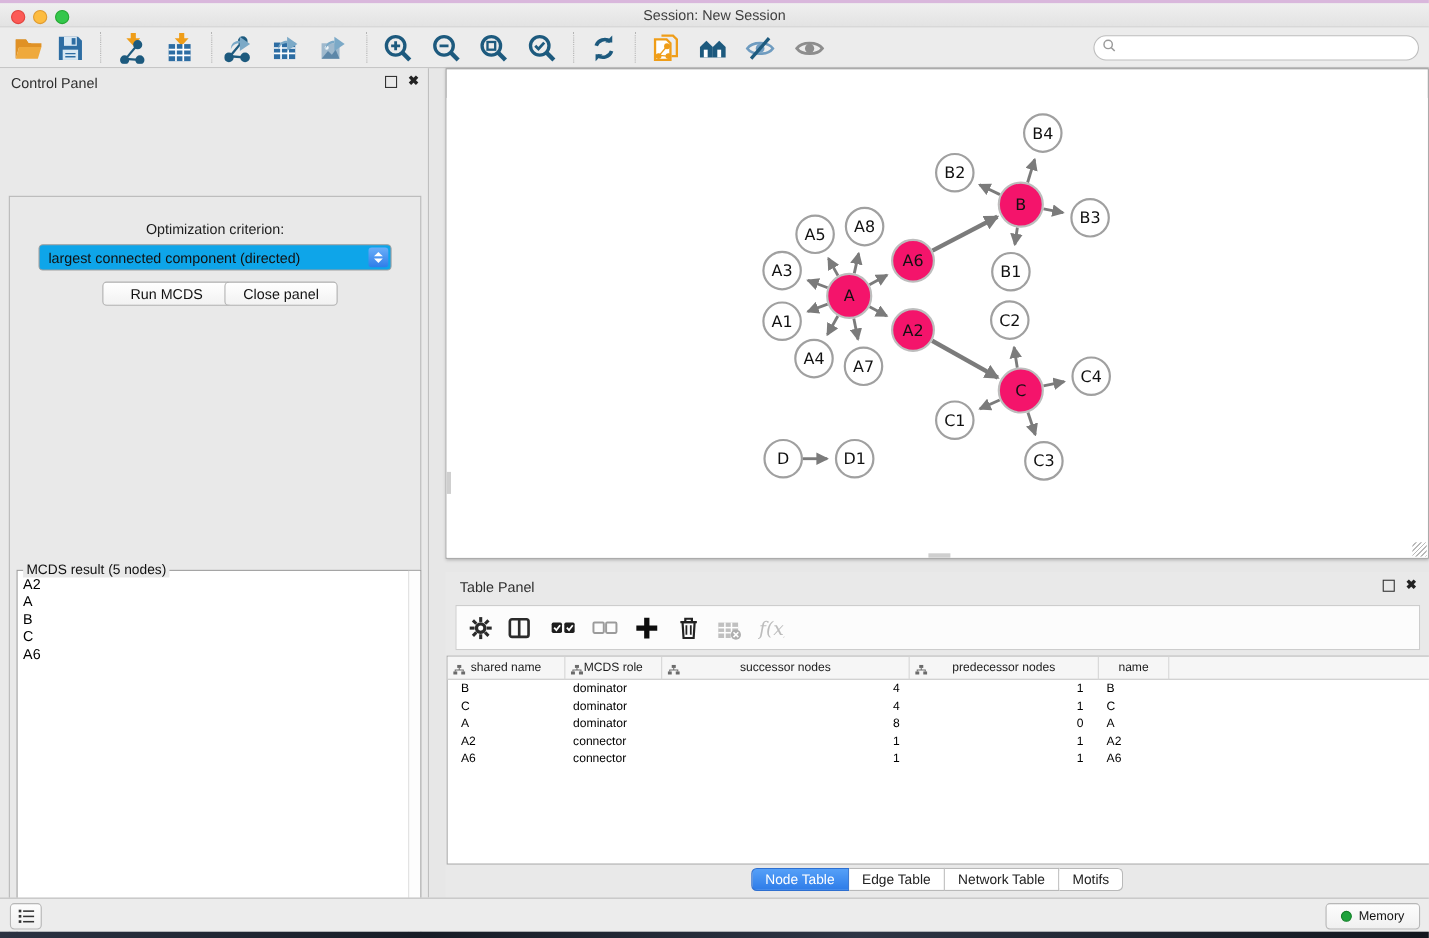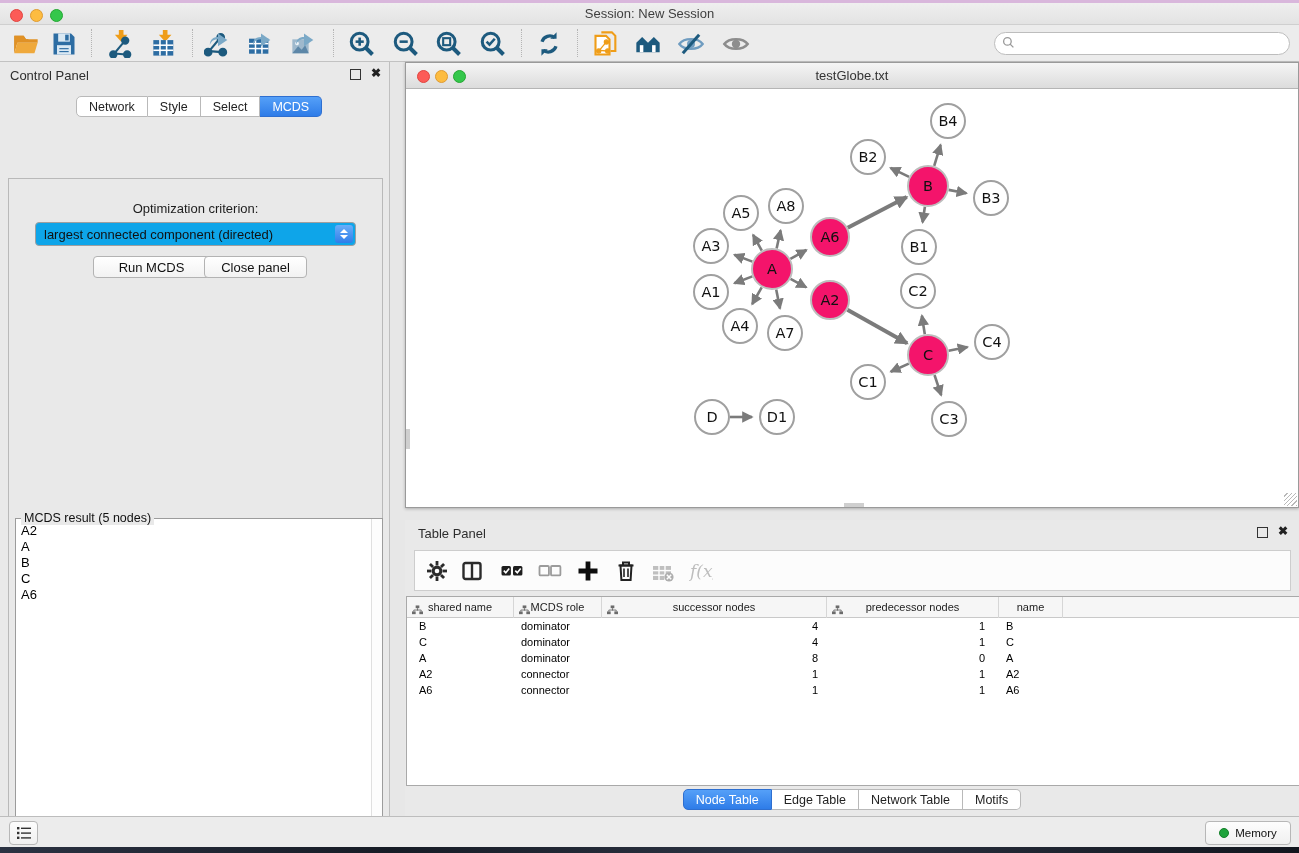--- a/index.html
+++ b/index.html
@@ -292,26 +292,20 @@
     <input type="text" placeholder="" style="">
   </div>
 </div>
 
 <div id="control-panel" class="abs">
   <div class="panel-head">
     <span class="panel-title">Control Panel</span>
     <span class="float-btn" style="right:28px"></span>
     <span class="close-btn" style="right:8px">✖</span>
   </div>
-  <div id="cp-tabs" class="seg-tabs" style="left:76px; top:34px;">
-      <span class="seg-tab">Network</span>
-      <span class="seg-tab">Style</span>
-      <span class="seg-tab">Select</span>
-      <span class="seg-tab active">MCDS</span>
-    </div>
 
   <div id="cp-body">
     <div id="opt-label">Optimization criterion:</div>
     <div id="opt-combo">
       <span>largest connected component (directed)</span>
       <span id="combo-stepper">
         <span class="chev-up"></span>
           <span class="chev-dn"></span>
       </span>
     </div>
@@ -326,26 +320,20 @@
           <div class="mcds-item">B</div>
           <div class="mcds-item">C</div>
           <div class="mcds-item">A6</div>
         </div>
       <div id="mcds-scroll"></div>
     </div>
   </div>
 </div>
 
 <div id="net-window" class="abs">
-  <div id="net-titlebar">
-    <span class="tl red" style="left:11px; top:7px"></span>
-    <span class="tl yel" style="left:29px; top:7px"></span>
-    <span class="tl grn" style="left:47px; top:7px"></span>
-    <div id="net-title">testGlobe.txt</div>
-  </div>
   <div id="net-canvas"><svg width="892" height="418" viewBox="405 89 892 418" font-family="DejaVu Sans, sans-serif">
 <defs>
 <marker id="ar" viewBox="0 0 10 10" refX="8.6" refY="5" markerWidth="4.4" markerHeight="4.4" orient="auto">
             <path d="M0 0L10 5L0 10z" fill="#7b7b7b"></path>
           </marker>
 <marker id="ar2" viewBox="0 0 10 10" refX="8.6" refY="5" markerWidth="3.4" markerHeight="3.4" orient="auto">
             <path d="M0 0L10 5L0 10z" fill="#7b7b7b"></path>
           </marker>
 </defs>
         <line x1="751.4" y1="261.6" x2="733.4" y2="254.8" stroke="#7b7b7b" stroke-width="2.6" marker-end="url(#ar)"></line>

